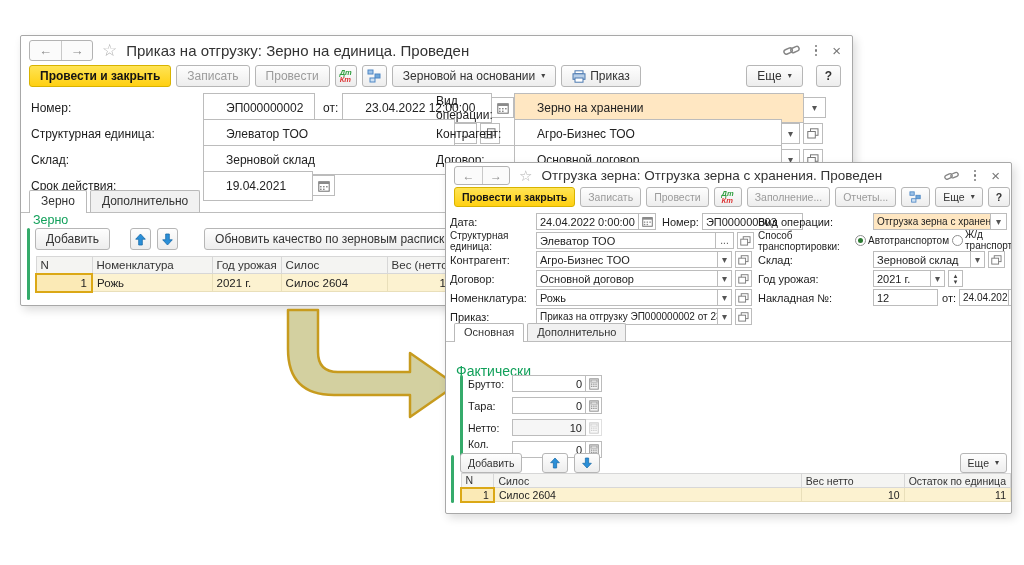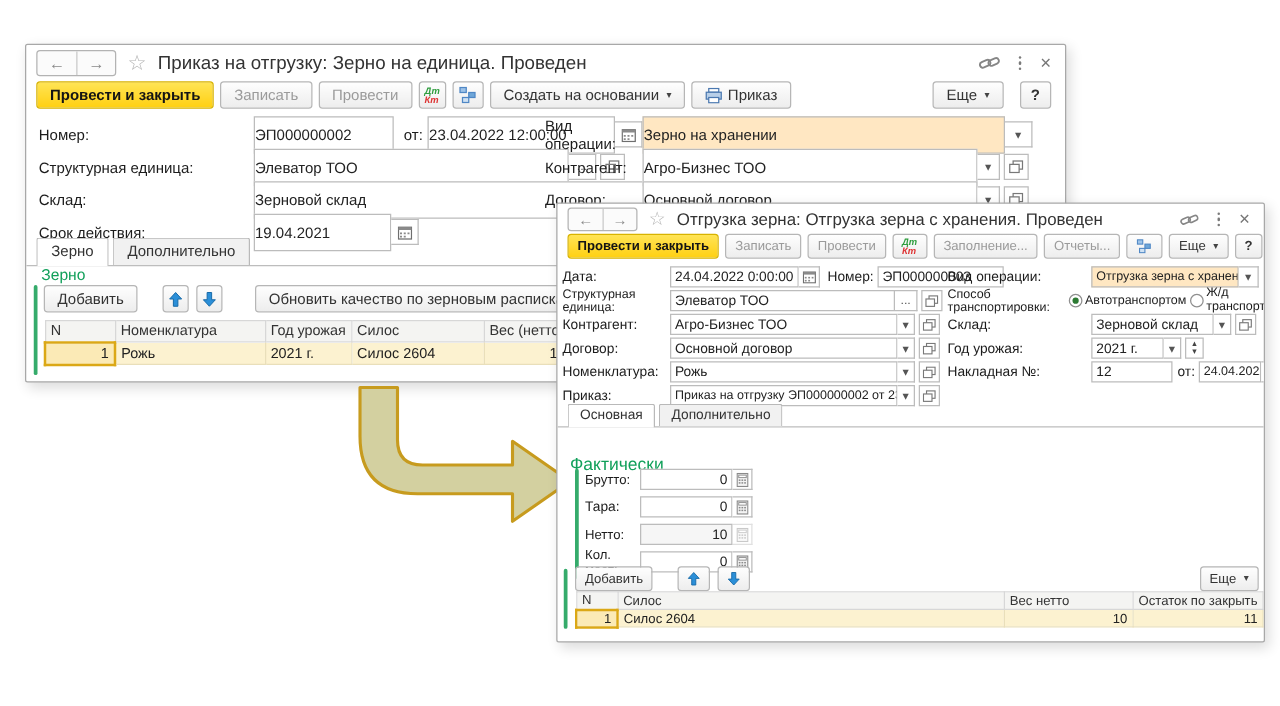--- a/index.html
+++ b/index.html
@@ -32,21 +32,21 @@
 .btn.icb{padding:0 4px}
 .btn.q{font-weight:700;padding:0 8px}
 .caret{font-size:8px;color:#444;margin-left:2px;line-height:1}
 .dtkt{display:flex;flex-direction:column;line-height:7px;font-size:7.5px;font-weight:700;font-style:italic}
 .dtkt .d{color:#2f9e3f}.dtkt .k{color:#d33}
 .wbody{position:relative;height:211px}
 #w2 .wbody{height:298px}
 .frow{position:absolute;display:flex;align-items:center;height:21px;font-size:12px}
 #w2 .frow{height:17px;font-size:11px}
 .flabel{color:#1c1c1c;flex:none}
-.input{height:30px;border:1px solid #bcbcbc;background:#fff;display:flex;align-items:center;padding:0 0;overflow:hidden;white-space:nowrap;flex:none}
+.input{height:30px;border:1px solid #bcbcbc;background:#fff;display:flex;align-items:center;padding:0 22px;overflow:hidden;white-space:nowrap;flex:none}
 #w2 .input{height:17px;padding:0 3px}
 .seg{height:21px;border:1px solid #bcbcbc;border-left:none;display:flex;align-items:center;justify-content:center;background:#fff;color:#555;flex:none;font-size:10px}
 #w2 .seg{height:17px}
 .seg.alone{border-left:1px solid #bcbcbc;margin-left:3px}
 .hl{background:#ffe7c2}
 .rnum{justify-content:flex-end}
 .tabs{position:absolute;left:0;right:0;display:flex;gap:3px;padding-left:8px;border-bottom:1px solid #bdbdbd}
 .tab{border:1px solid #b9b9b9;border-bottom:none;border-radius:2px 2px 0 0;padding:3px 11px 4px;background:#f1f1f1;color:#333;font-size:12px}
 .tab.active{background:#fff;margin-bottom:-1px;padding-bottom:5px}
 #w2 .tab{font-size:11px;padding:2px 9px 3px}
@@ -112,21 +112,21 @@
     <span class="btn icb">
         <svg width="15" height="14" viewBox="0 0 15 14">
           <g stroke="#4f87c5">
             <rect x="1" y="1" width="5" height="4" fill="#9ec3e8"></rect>
             <rect x="8" y="5" width="5" height="4" fill="#6ea6d8"></rect>
             <rect x="3" y="9" width="5" height="4" fill="#cfe2f4"></rect>
           </g>
         </svg>
       </span>
     <span class="btn">
-        <span>Создать на основании</span>
+        <span>Зерновой на основании</span>
         <span class="caret">▾</span>
       </span>
     <span class="btn">
         <svg width="14" height="13" viewBox="0 0 14 13">
           <rect x="3" y="0.8" width="8" height="3" fill="#fff" stroke="#4a78b0"></rect>
           <rect x="1" y="3.8" width="12" height="5.5" fill="#b8cfe8" stroke="#4a78b0"></rect>
           <rect x="3" y="8" width="8" height="4.2" fill="#fff" stroke="#4a78b0"></rect>
         </svg>
         <span>Приказ</span>
       </span>
@@ -589,21 +589,21 @@
           <span>Еще</span>
           <span class="caret">▾</span>
         </span>
     </div>
     <table class="grid" style="left:14px;top:261px">
       <tbody>
           <tr>
         <th style="width:34px">N</th>
         <th style="width:324px">Силос</th>
         <th style="width:106px">Вес нетто</th>
-        <th style="width:84px">Остаток по закрыть</th>
+        <th style="width:84px">Остаток по единица</th>
       </tr>
       <tr>
         <td class="sel">1</td>
         <td>Силос 2604</td>
         <td class="r">10</td>
         <td class="r">11</td>
       </tr>
     </tbody>
       </table>
   </div>

